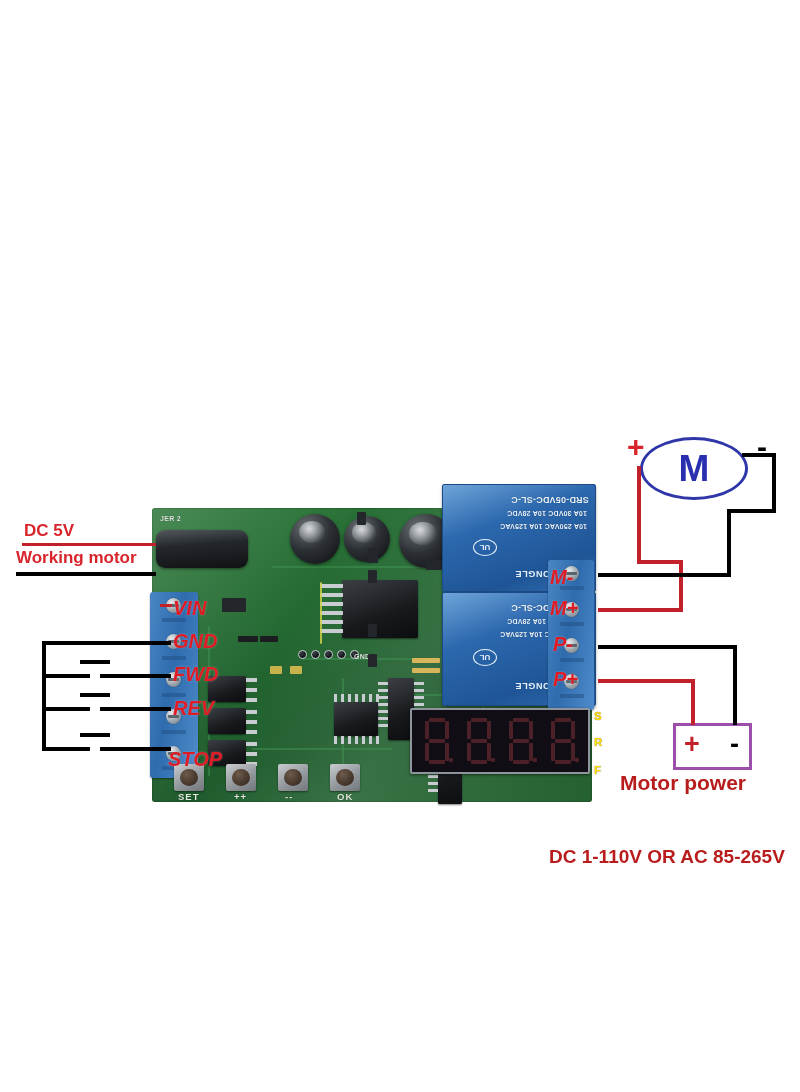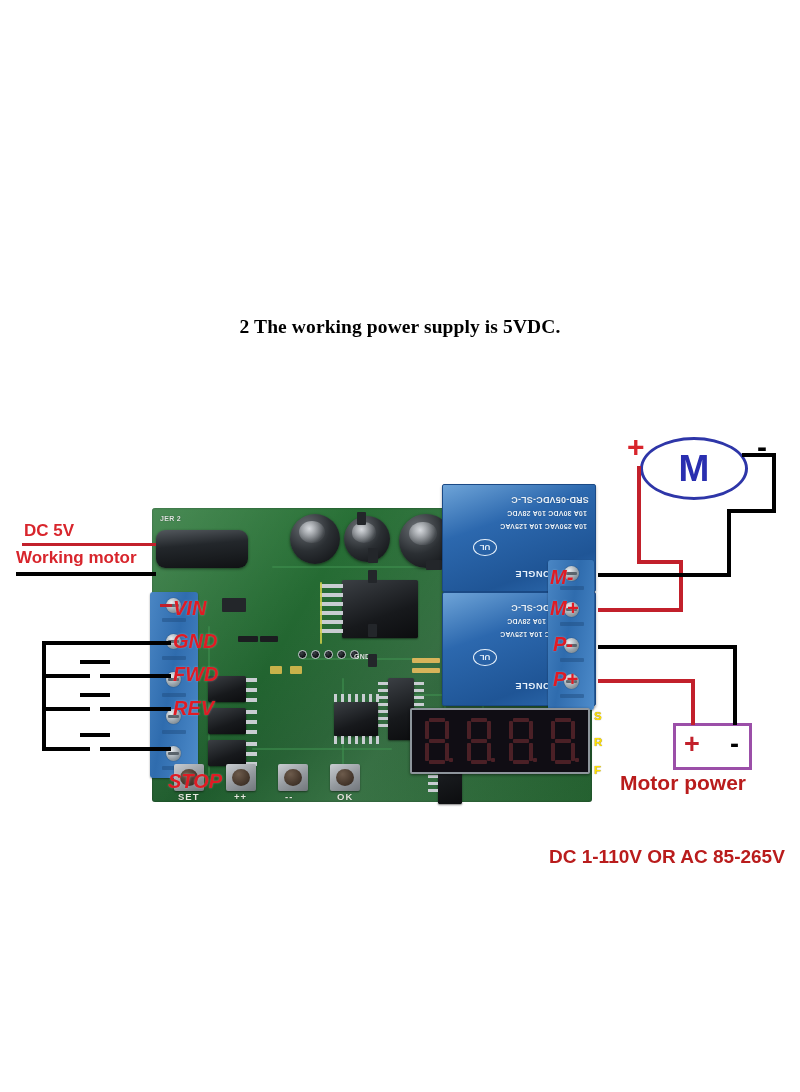--- a/index.html
+++ b/index.html
@@ -123,21 +123,20 @@
   #mpbox .p{position:absolute;left:8px;top:3px;color:#c2202b;font-size:27px;font-weight:bold;}
   #mpbox .m{position:absolute;right:10px;top:3px;color:#000;font-size:27px;font-weight:bold;}
 
   
   .swline{position:absolute;background:#000;}
 </style>
 </head>
 <body>
 
 <div id="heading">
-  <div class="line1">2 The working power supply is 5VDC.</div>
 </div>
 
 <div id="diagram">
 
   <div id="pcb">
     <div class="pcb-sheen"></div>
 
     <div class="trace" style="left:56px;top:118px;width:2px;height:150px;"></div>
     <div class="trace" style="left:150px;top:150px;width:130px;height:2px;"></div>
     <div class="trace" style="left:190px;top:170px;width:2px;height:90px;"></div>
@@ -369,21 +368,21 @@
 
   <div class="lbl red" style="left:24px;top:521px;font-size:17px;">DC 5V</div>
   <div class="w wr" style="left:22px;top:543px;width:134px;height:3px;"></div>
   <div class="lbl red" style="left:16px;top:548px;font-size:17px;">Working motor</div>
   <div class="w wk" style="left:16px;top:572px;width:140px;height:4px;"></div>
 
   <div class="term" style="left:173px;top:597px;">VIN</div>
   <div class="term" style="left:173px;top:630px;">GND</div>
   <div class="term" style="left:173px;top:663px;">FWD</div>
   <div class="term" style="left:173px;top:697px;">REV</div>
-  <div class="term" style="left:168px;top:770px;">STOP</div>
+  <div class="term" style="left:168px;top:748px;">STOP</div>
 
   <div class="w wr" style="left:160px;top:604px;width:12px;height:3px;"></div>
 
   <div class="swline" style="left:42px;top:641px;width:4px;height:110px;"></div>
 
   <div class="swline" style="left:42px;top:641px;width:129px;height:4px;"></div>
 
   <div class="swline" style="left:42px;top:674px;width:48px;height:4px;"></div>
   <div class="swline" style="left:80px;top:660px;width:30px;height:4px;"></div>
   <div class="swline" style="left:100px;top:674px;width:71px;height:4px;"></div>

